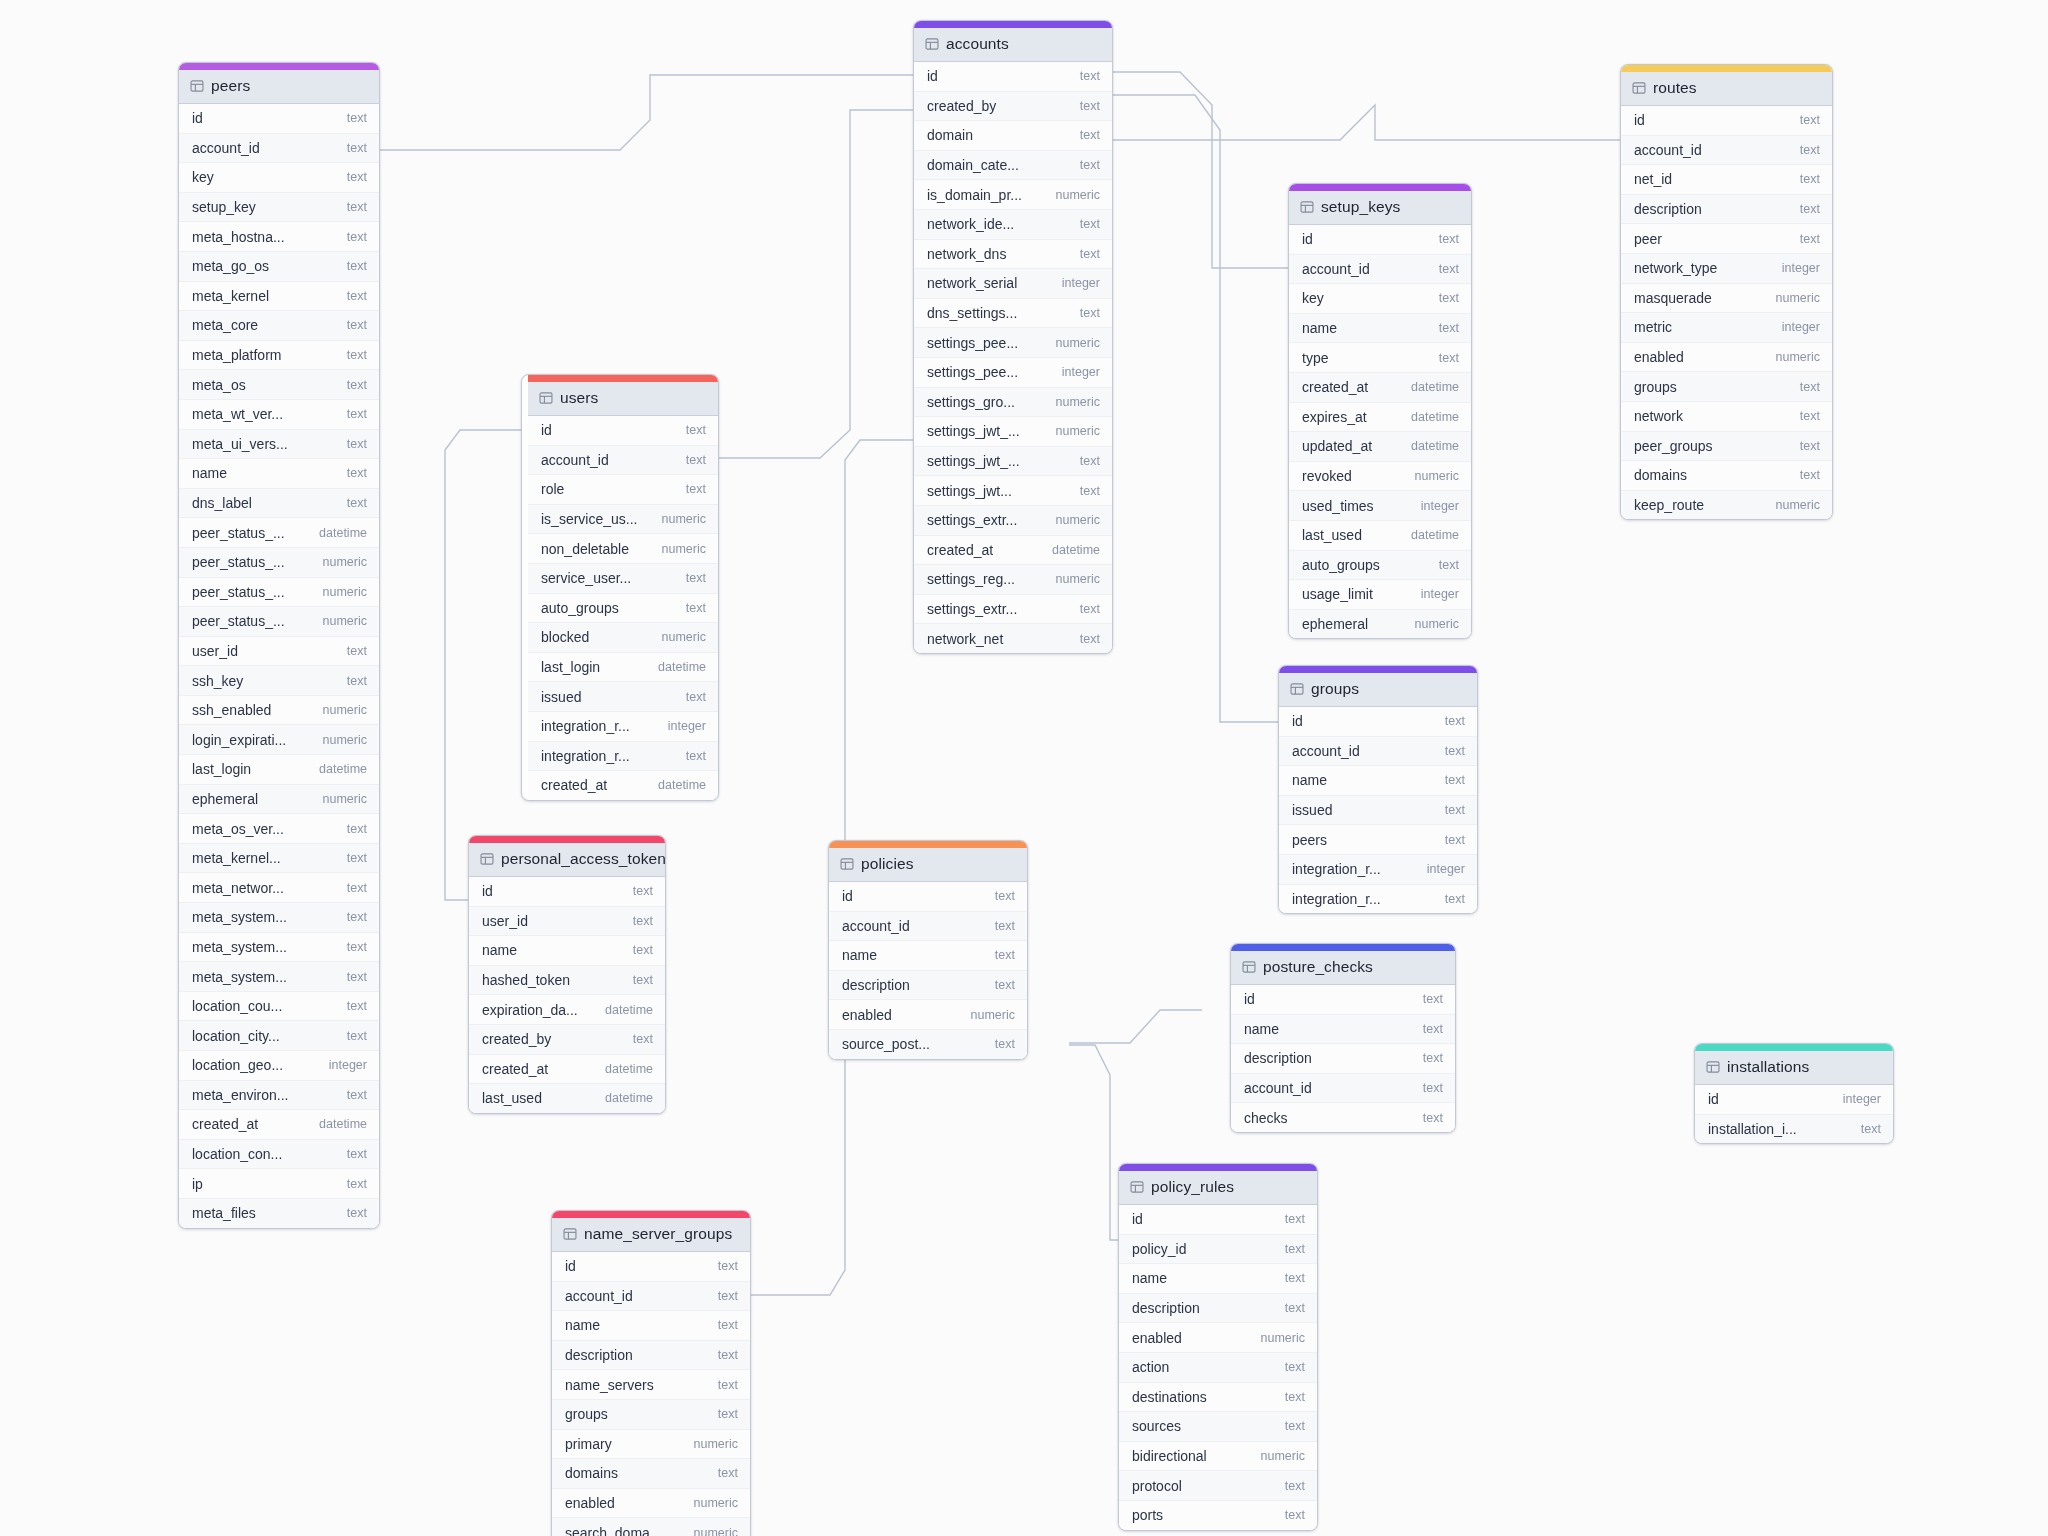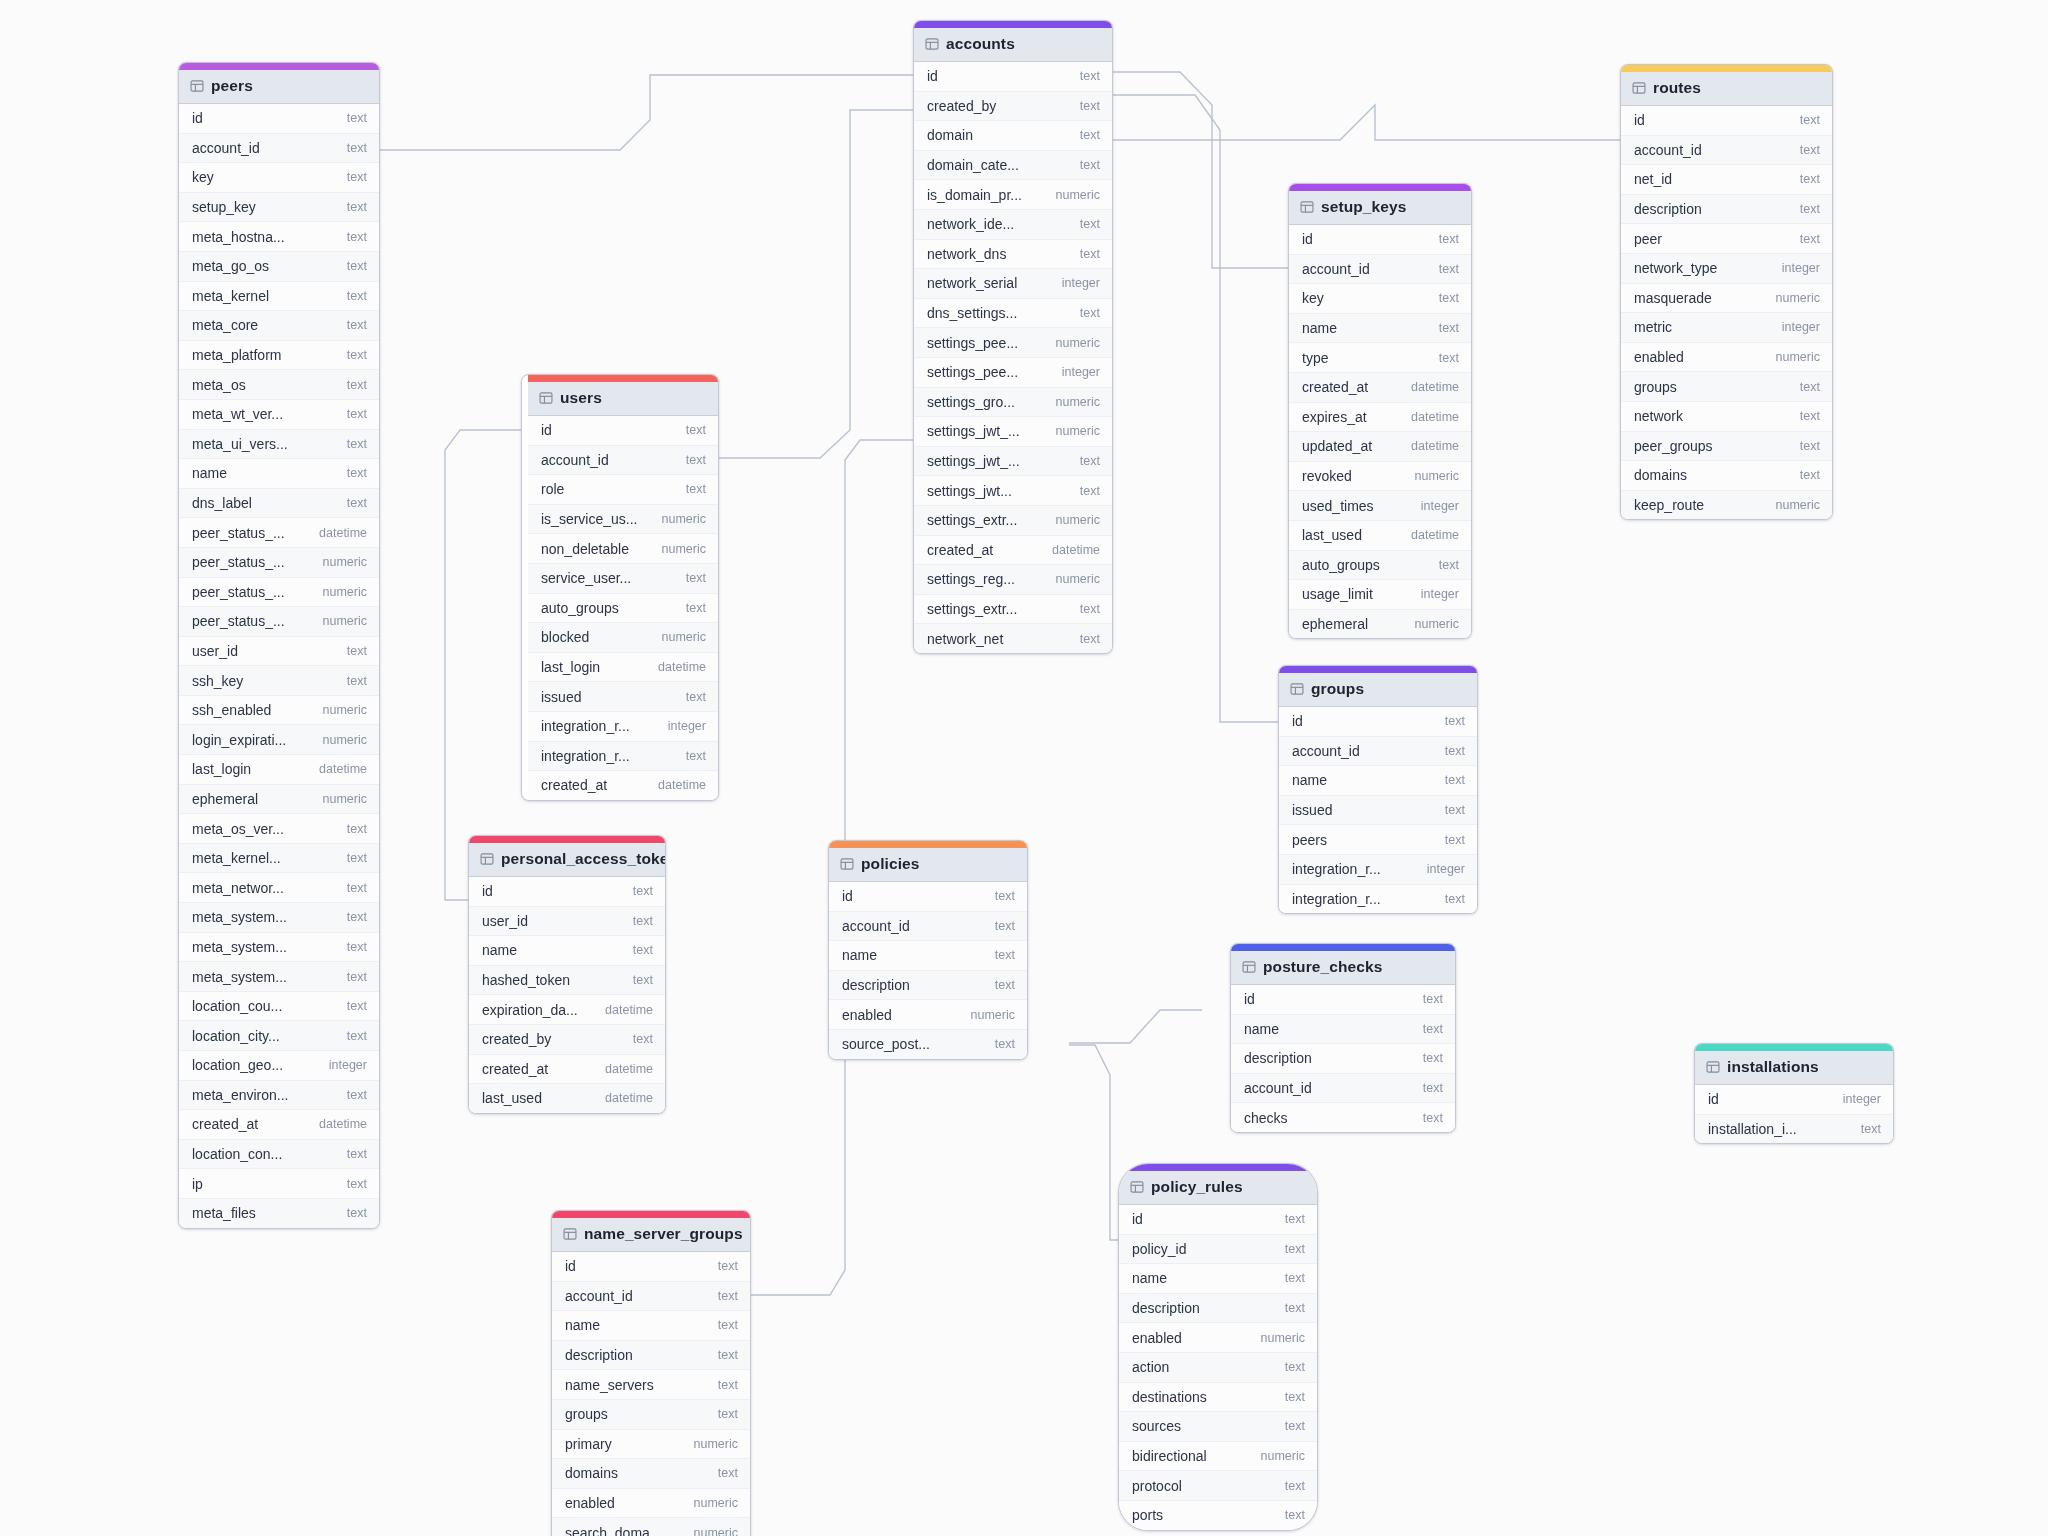--- a/index.html
+++ b/index.html
@@ -23,21 +23,21 @@
     box-sizing:border-box;
   }
   .accent{height:7px;width:100%;display:block;}
   .thead{
     display:flex;align-items:center;gap:7px;
     background:#e3e7ee;
     padding:7px 12px 8px 11px;
     border-bottom:1px solid #c9cfda;
   }
   .thead .tname{
-    font-size:15.5px;font-weight:bold;color:#1d2330;letter-spacing:.1px;
+    font-size:15.5px;font-weight:normal;color:#1d2330;letter-spacing:.1px;
     white-space:nowrap;
   }
   .tbl-icon{width:14px;height:14px;flex:0 0 14px;opacity:.62;display:block;}
   .row{
     display:flex;align-items:center;justify-content:space-between;
     padding:0 12px 0 13px;
     height:28.6px;
     border-bottom:1px solid #edeff3;
     background:#fcfcfd;
   }
@@ -712,21 +712,21 @@
         <div class="row">
           <span class="fname">id</span>
           <span class="ftype">integer</span>
         </div>
         <div class="row">
           <span class="fname">installation_i...</span>
           <span class="ftype">text</span>
         </div>
       </div>
     </div>
-    <div class="table-card" style="left: 1118px; top: 1163px; width: 200px; border-radius: 30px;">
+    <div class="table-card" style="left: 1118px; top: 1163px; width: 200px;">
       <span class="accent" style="background: rgb(127, 78, 232);"></span>
       <div class="thead">
         <span>
           <svg class="tbl-icon" viewBox="0 0 16 16" fill="none" stroke="#4b5566" stroke-width="1.3">
             <rect x="1.2" y="2.2" width="13.6" height="11.6" rx="1.6"></rect>
             <line x1="1.2" y1="6.1" x2="14.8" y2="6.1"></line>
             <line x1="6.2" y1="6.1" x2="6.2" y2="13.8"></line>
           </svg>
         </span>
         <span class="tname">policy_rules</span>

